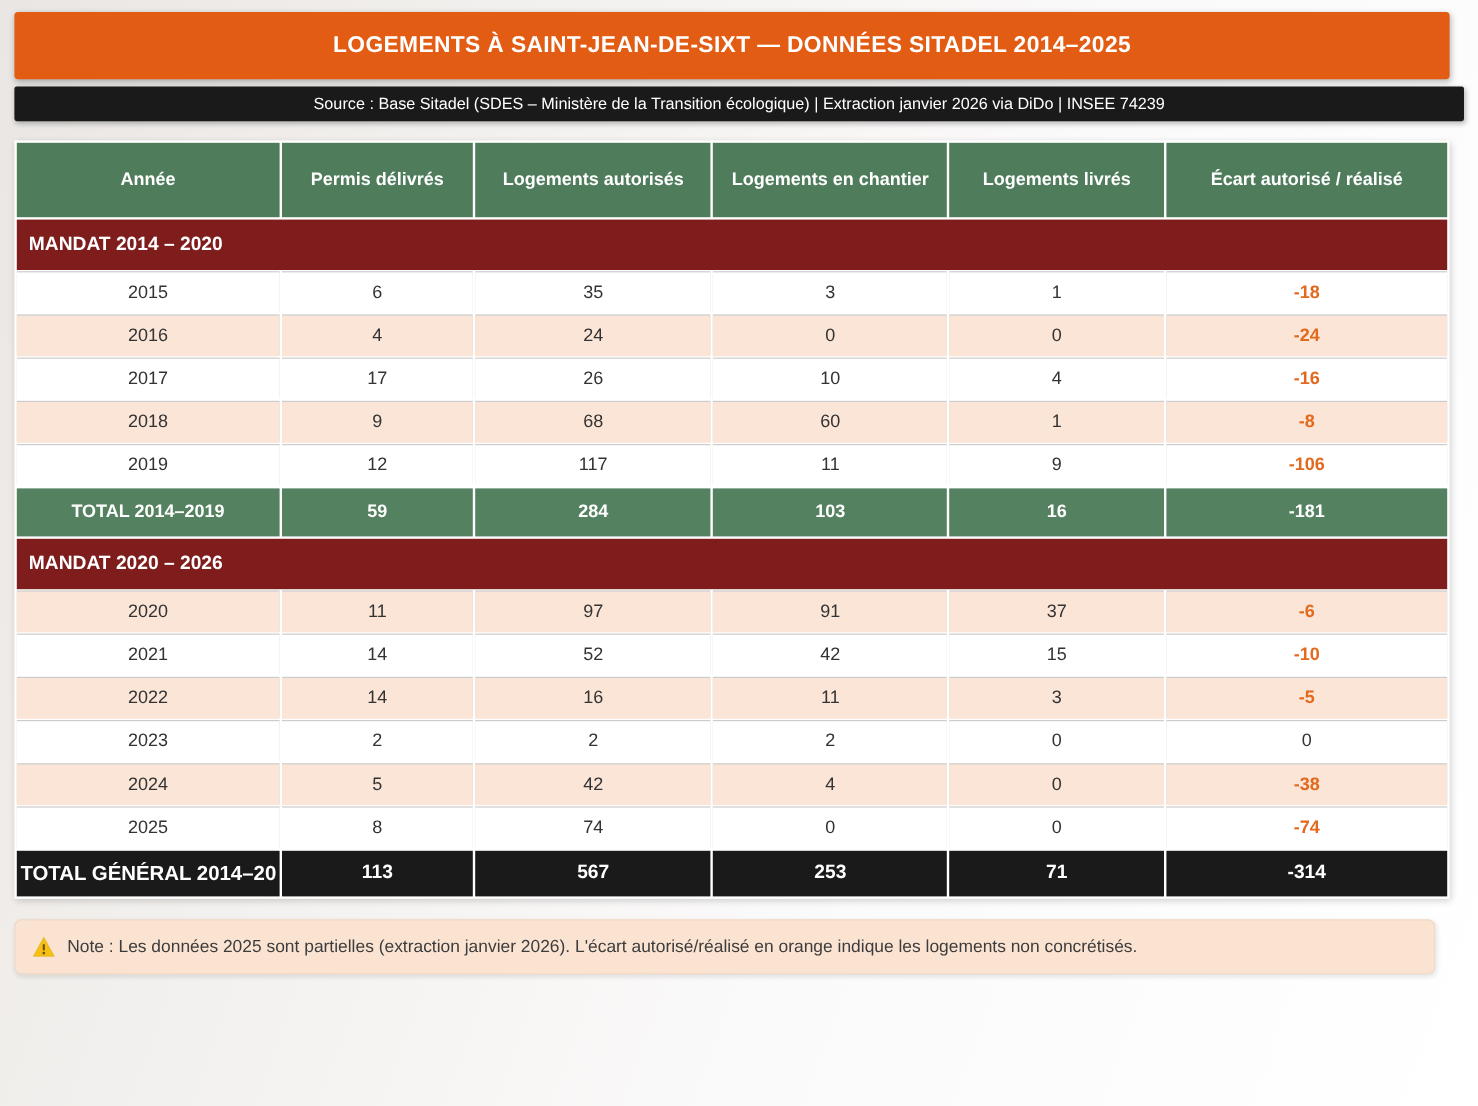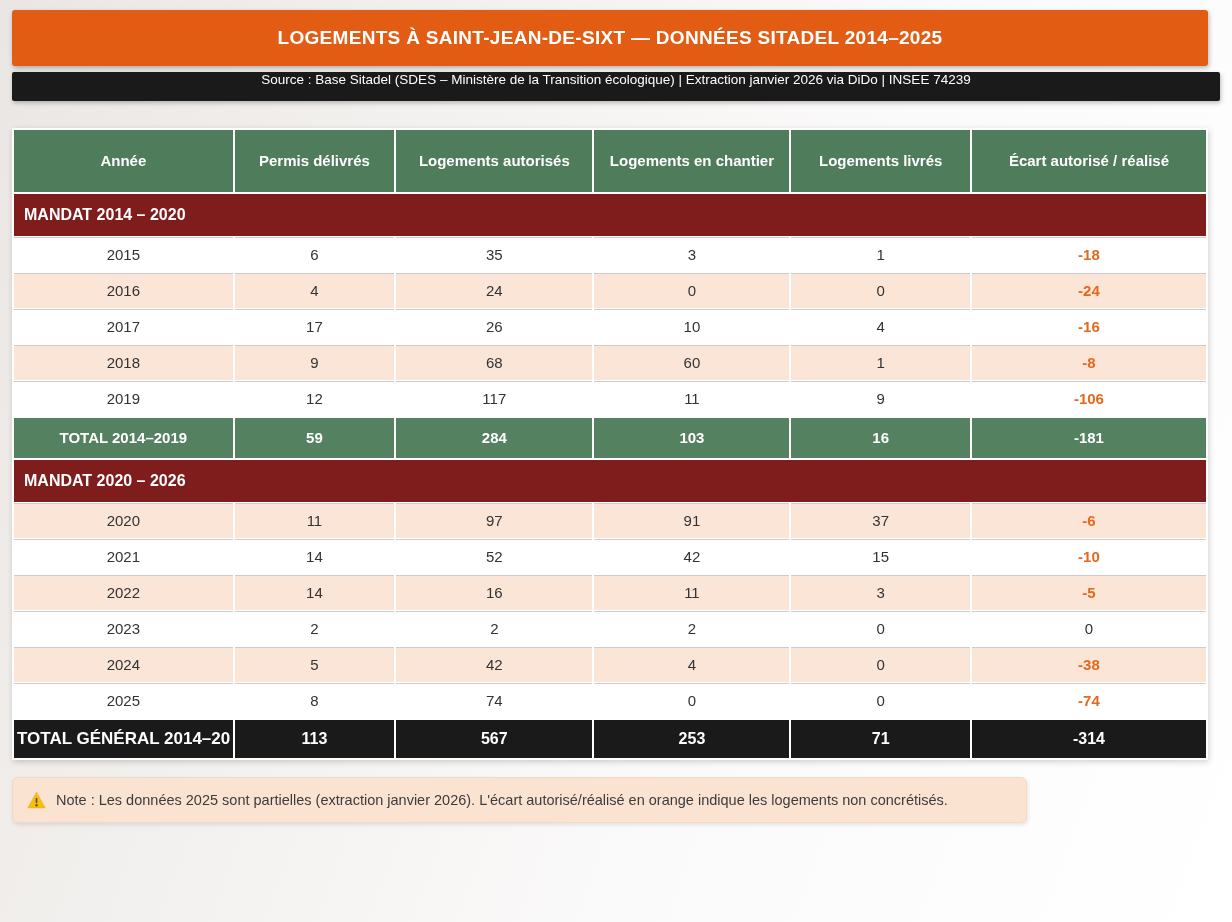--- a/index.html
+++ b/index.html
@@ -12,27 +12,27 @@
 
   .title-bar{
     width:1196px;height:56px;background:#e25c14;border-radius:3px;
     display:flex;align-items:center;justify-content:center;
     box-shadow:1px 2px 5px rgba(0,0,0,.28);
   }
   .title-bar h1{margin:0;font-size:19px;letter-spacing:.3px;color:#ffffff;font-weight:bold;}
 
   .source-bar{
     margin-top:6px;width:1208px;height:29px;background:#1a1a1a;border-radius:2px;
-    display:flex;align-items:flex-start;justify-content:center;
+    display:flex;align-items:center;justify-content:center;
     color:#ffffff;font-size:13.5px;box-sizing:border-box;
     box-shadow:1px 2px 4px rgba(0,0,0,.25);
   }
 
   table{
-    margin-top:27px;width:1196px;table-layout:fixed;
+    margin-top:16px;width:1196px;table-layout:fixed;
     border-collapse:separate;border-spacing:2px;background:#ffffff;
     box-shadow:1px 2px 6px rgba(0,0,0,.18);
   }
   th{
     background:#4f7c5b;color:#ffffff;font-size:15px;font-weight:bold;
     text-align:center;padding:21px 6px;line-height:20px;
   }
   .section-row td{
     background:#7f1d1d;color:#ffffff;font-weight:bold;font-size:16px;
     text-align:left;padding:11px 10px;line-height:20px;
@@ -52,21 +52,21 @@
   .grand-row td{
     background:#1a1a1a;color:#ffffff;font-weight:bold;font-size:16px;
     text-align:center;padding:8px 3px;line-height:22px;
   }
   .grand-row .clip{
     overflow:hidden;white-space:nowrap;text-align:center;
     font-size:17px;line-height:22px;
   }
 
   .note{
-    margin-top:17px;width:1015px;box-sizing:border-box;
+    margin-top:17px;width:1184px;box-sizing:border-box;
     background:#fbe3d2;border:1px solid #f1d9c5;border-radius:6px;
     padding:12px 14px;display:flex;align-items:center;gap:10px;
     font-size:14.5px;color:#3c3c3c;line-height:20px;
     box-shadow:1px 2px 4px rgba(0,0,0,.10);
   }
   .warn{display:inline-flex;flex:0 0 auto;}
 </style>
 </head>
 <body>
 

